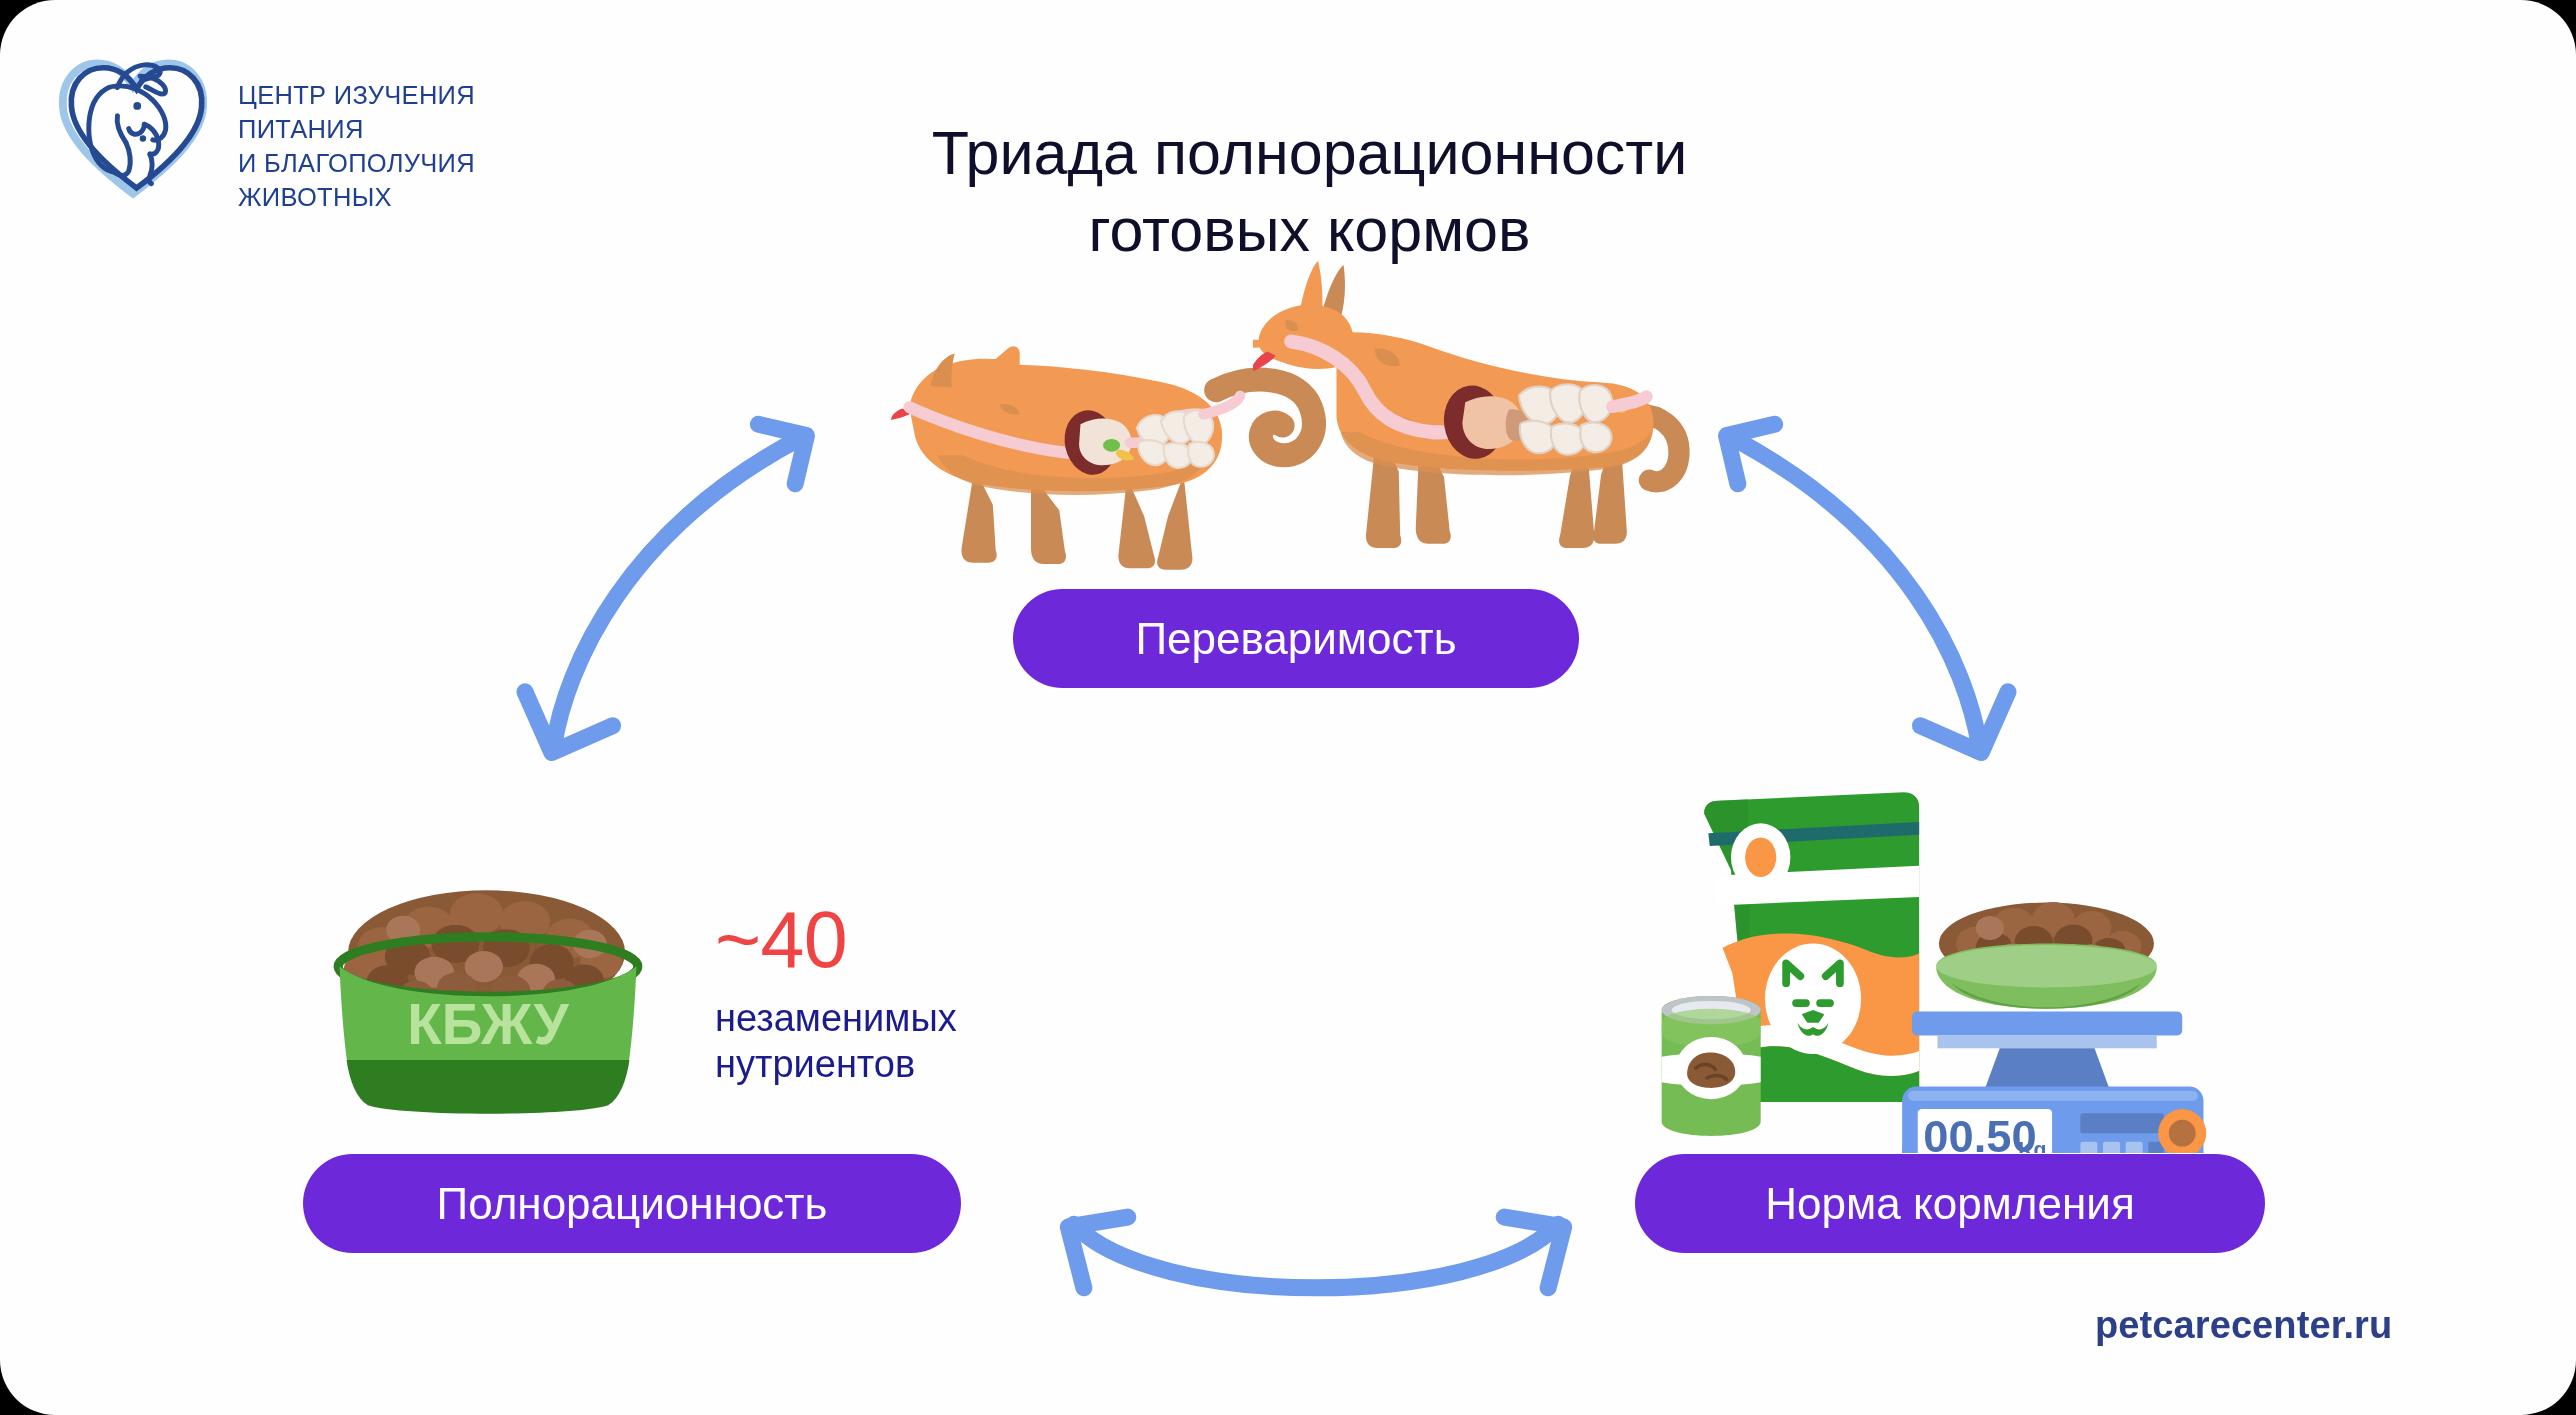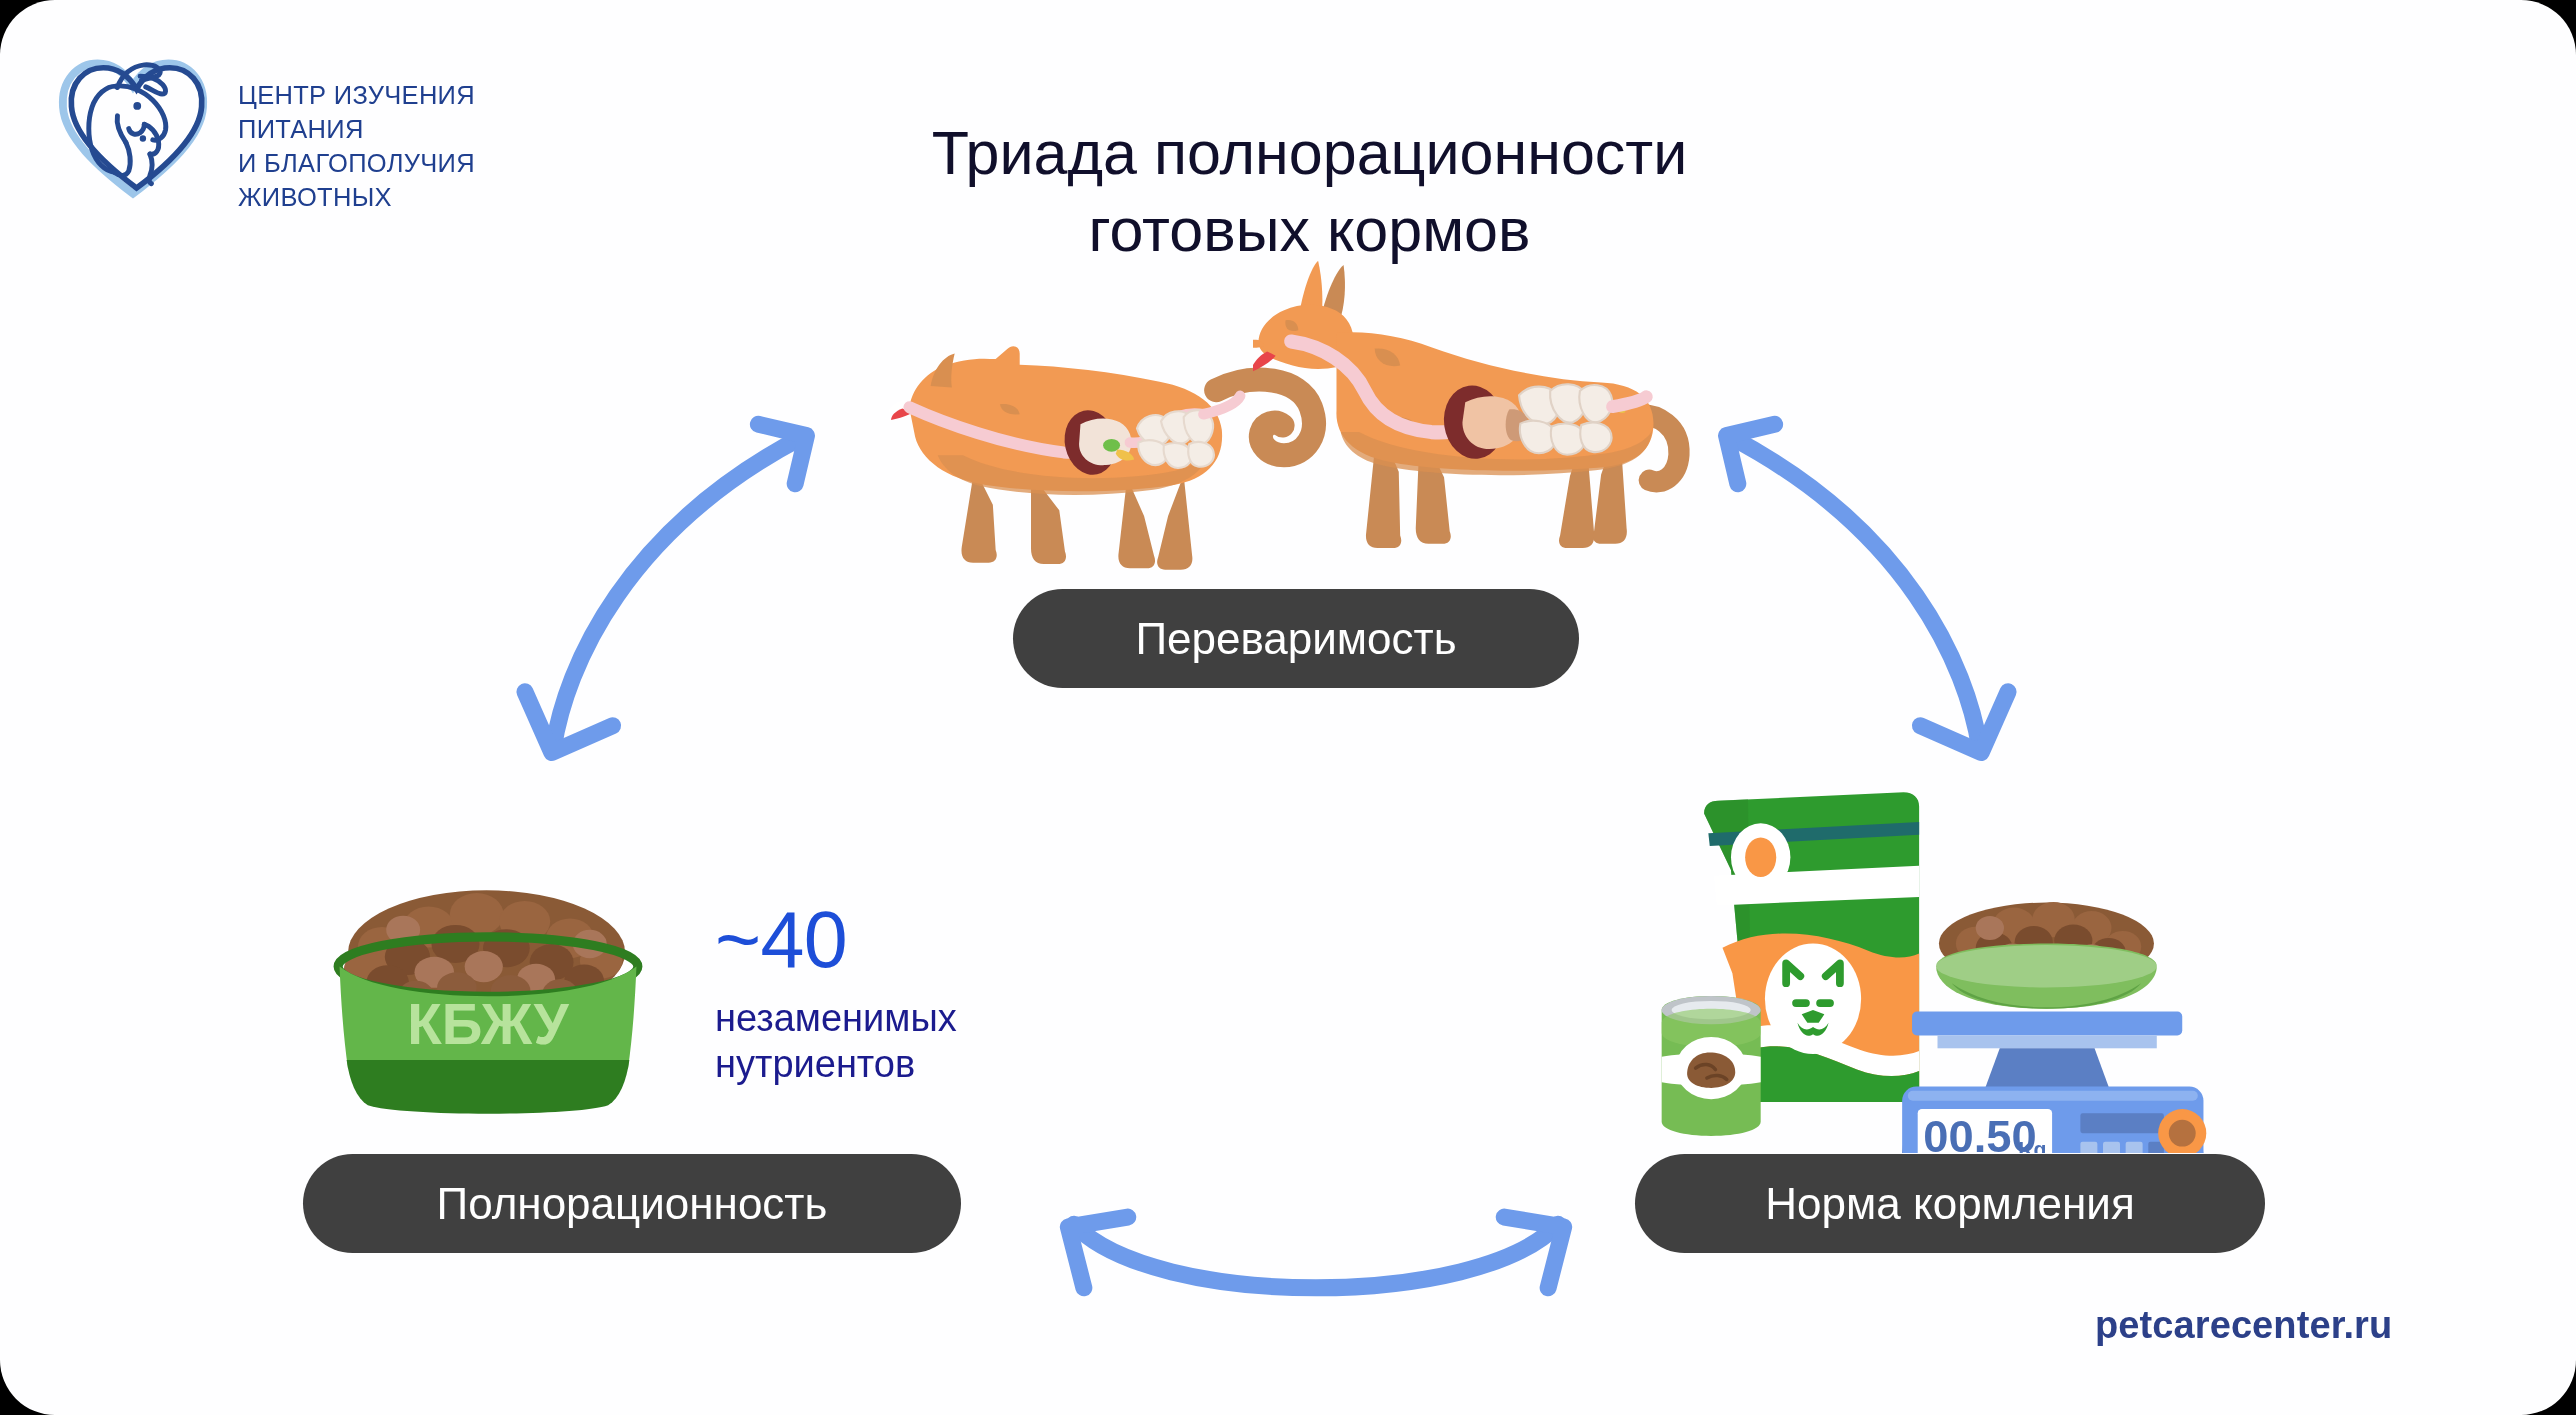--- a/index.html
+++ b/index.html
@@ -62,21 +62,21 @@
     color: #100F2B;
     font-size: 61px;
     font-weight: normal;
     line-height: 1.26;
   }
   #title .ln { display: block; }
 
   
   .pill {
     position: absolute;
-    background: #404040;
+    background: #6d28d9;
     color: #FFFFFF;
     border-radius: 707px;
     display: flex;
     align-items: center;
     justify-content: center;
     font-size: 44px;
     font-weight: normal;
     line-height: 1;
     white-space: nowrap;
     box-sizing: border-box;
@@ -95,21 +95,21 @@
   }
 
   
   #nutrient-block {
     position: absolute;
     left: 715px;
     top: 900px;
     width: 396px;
   }
   #nutrient-count {
-    color: #1d4ed8;
+    color: #ef4444;
     font-size: 79px;
     font-weight: normal;
     line-height: 1;
     letter-spacing: -0.7px;
   }
   #nutrient-label {
     color: #1B1B8E;
     font-size: 38px;
     font-weight: normal;
     line-height: 1.22;

